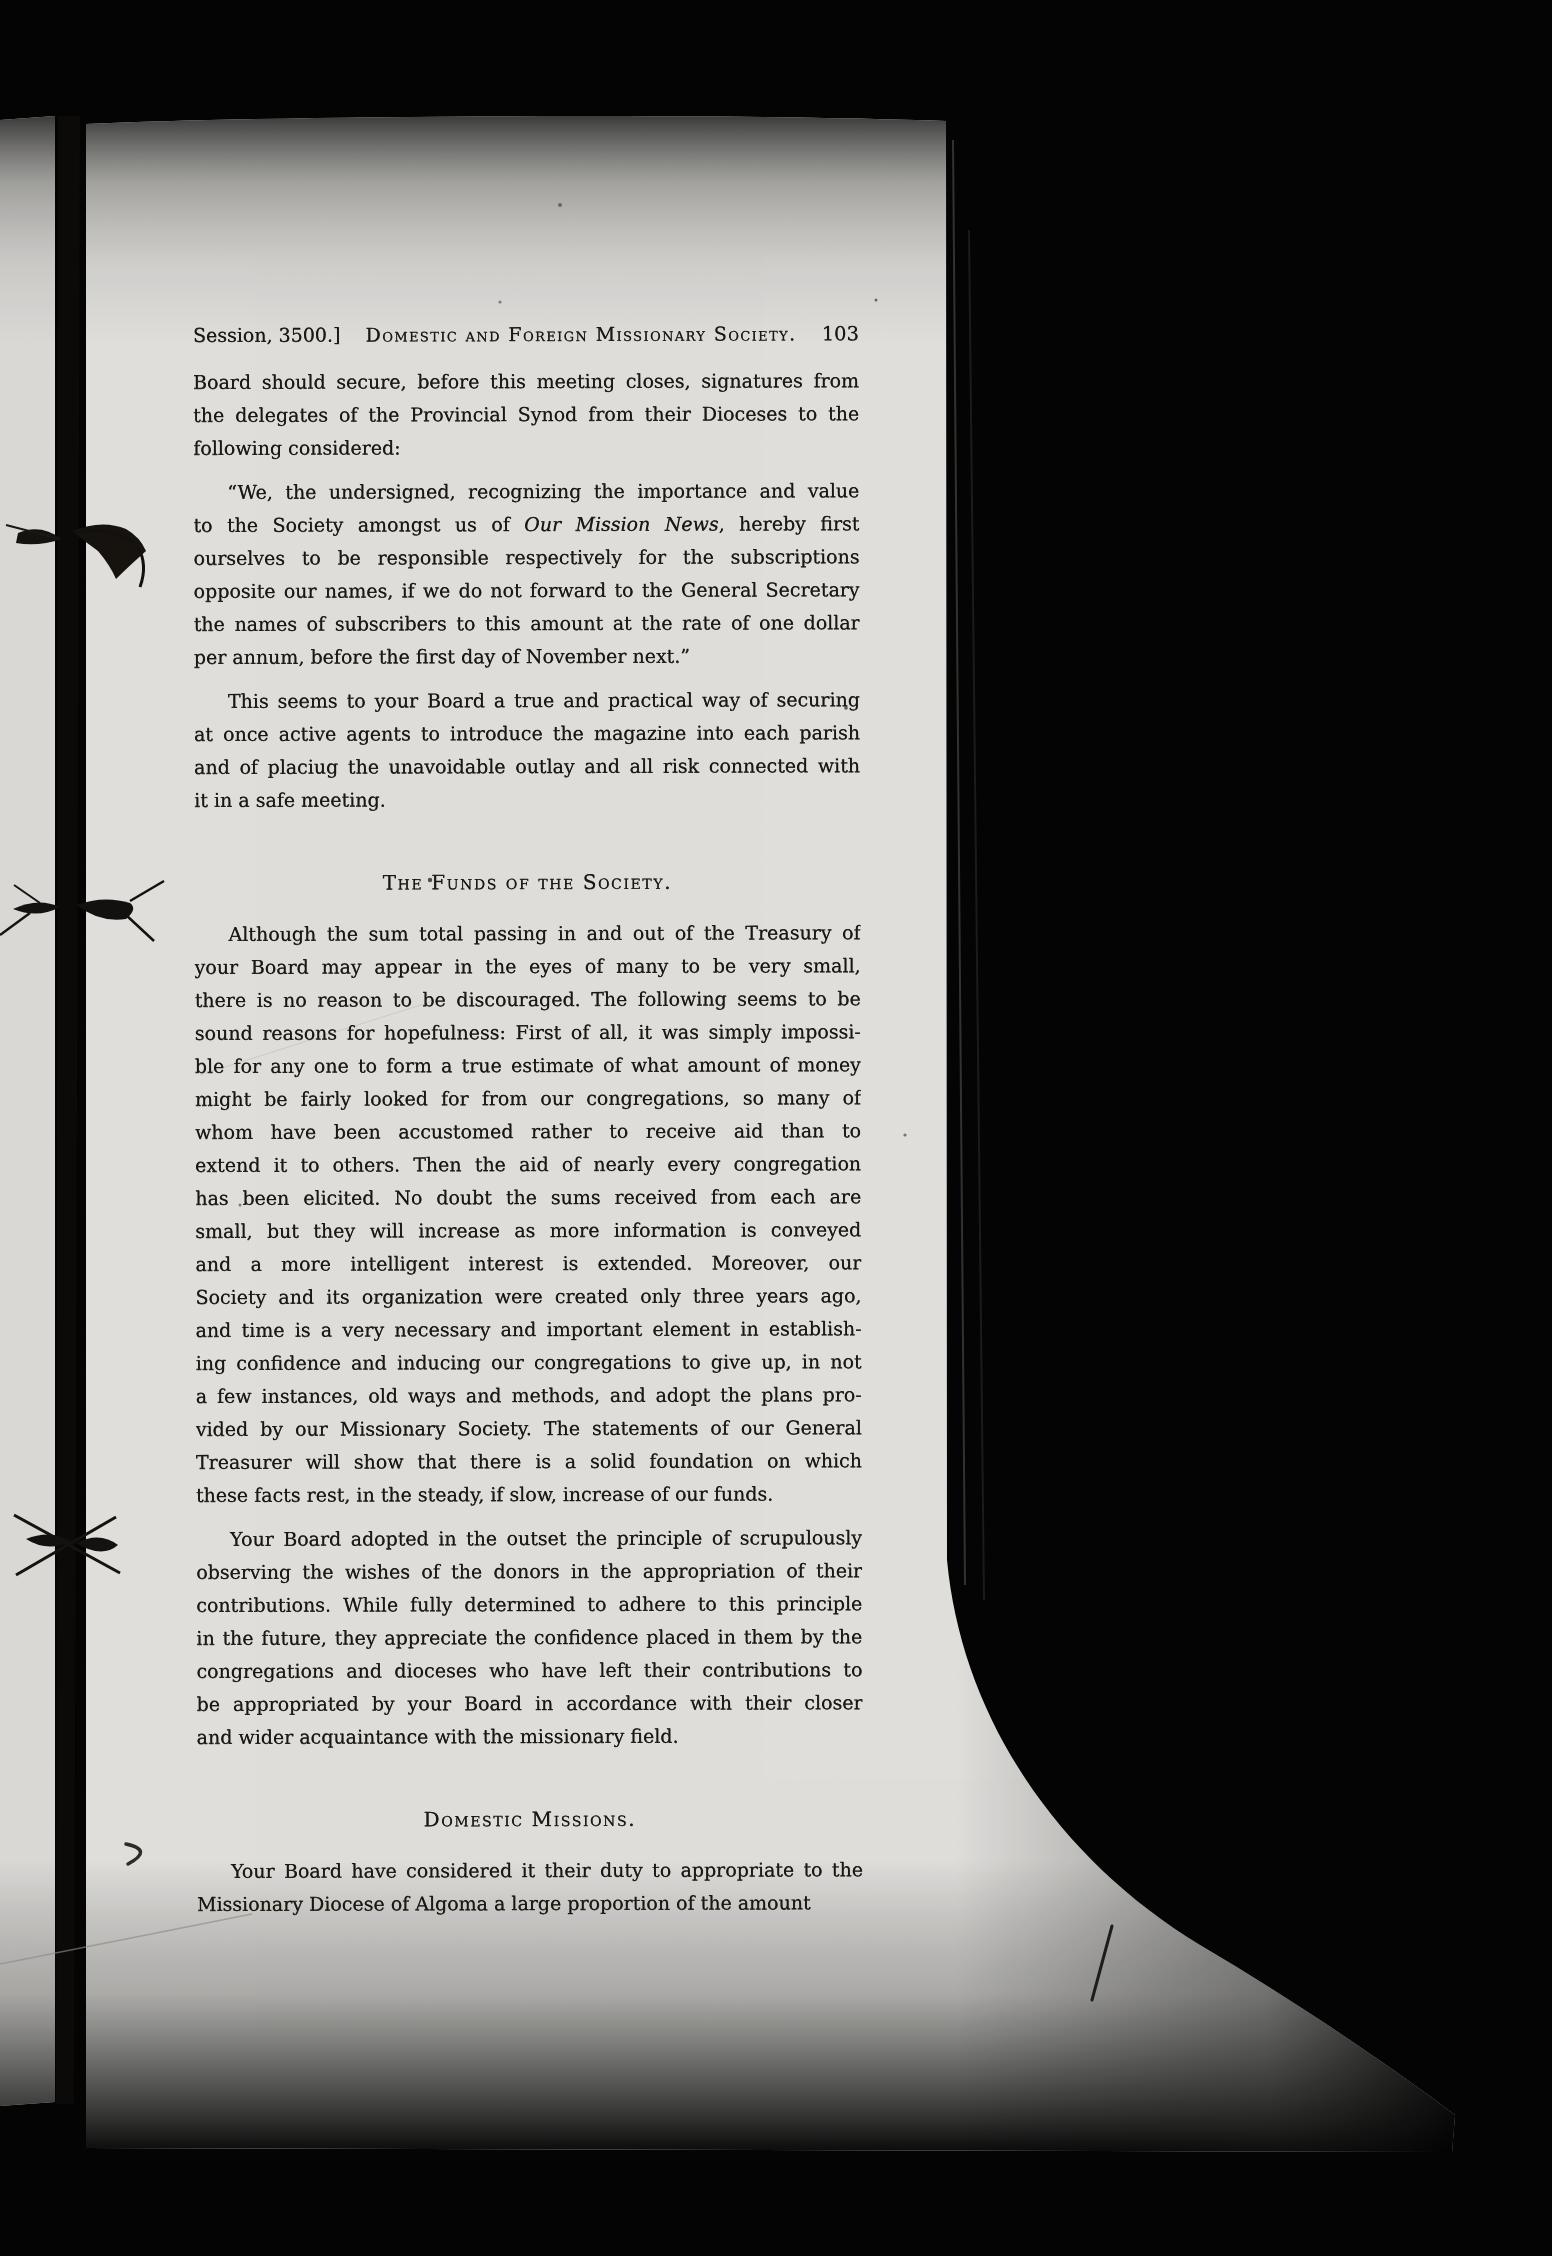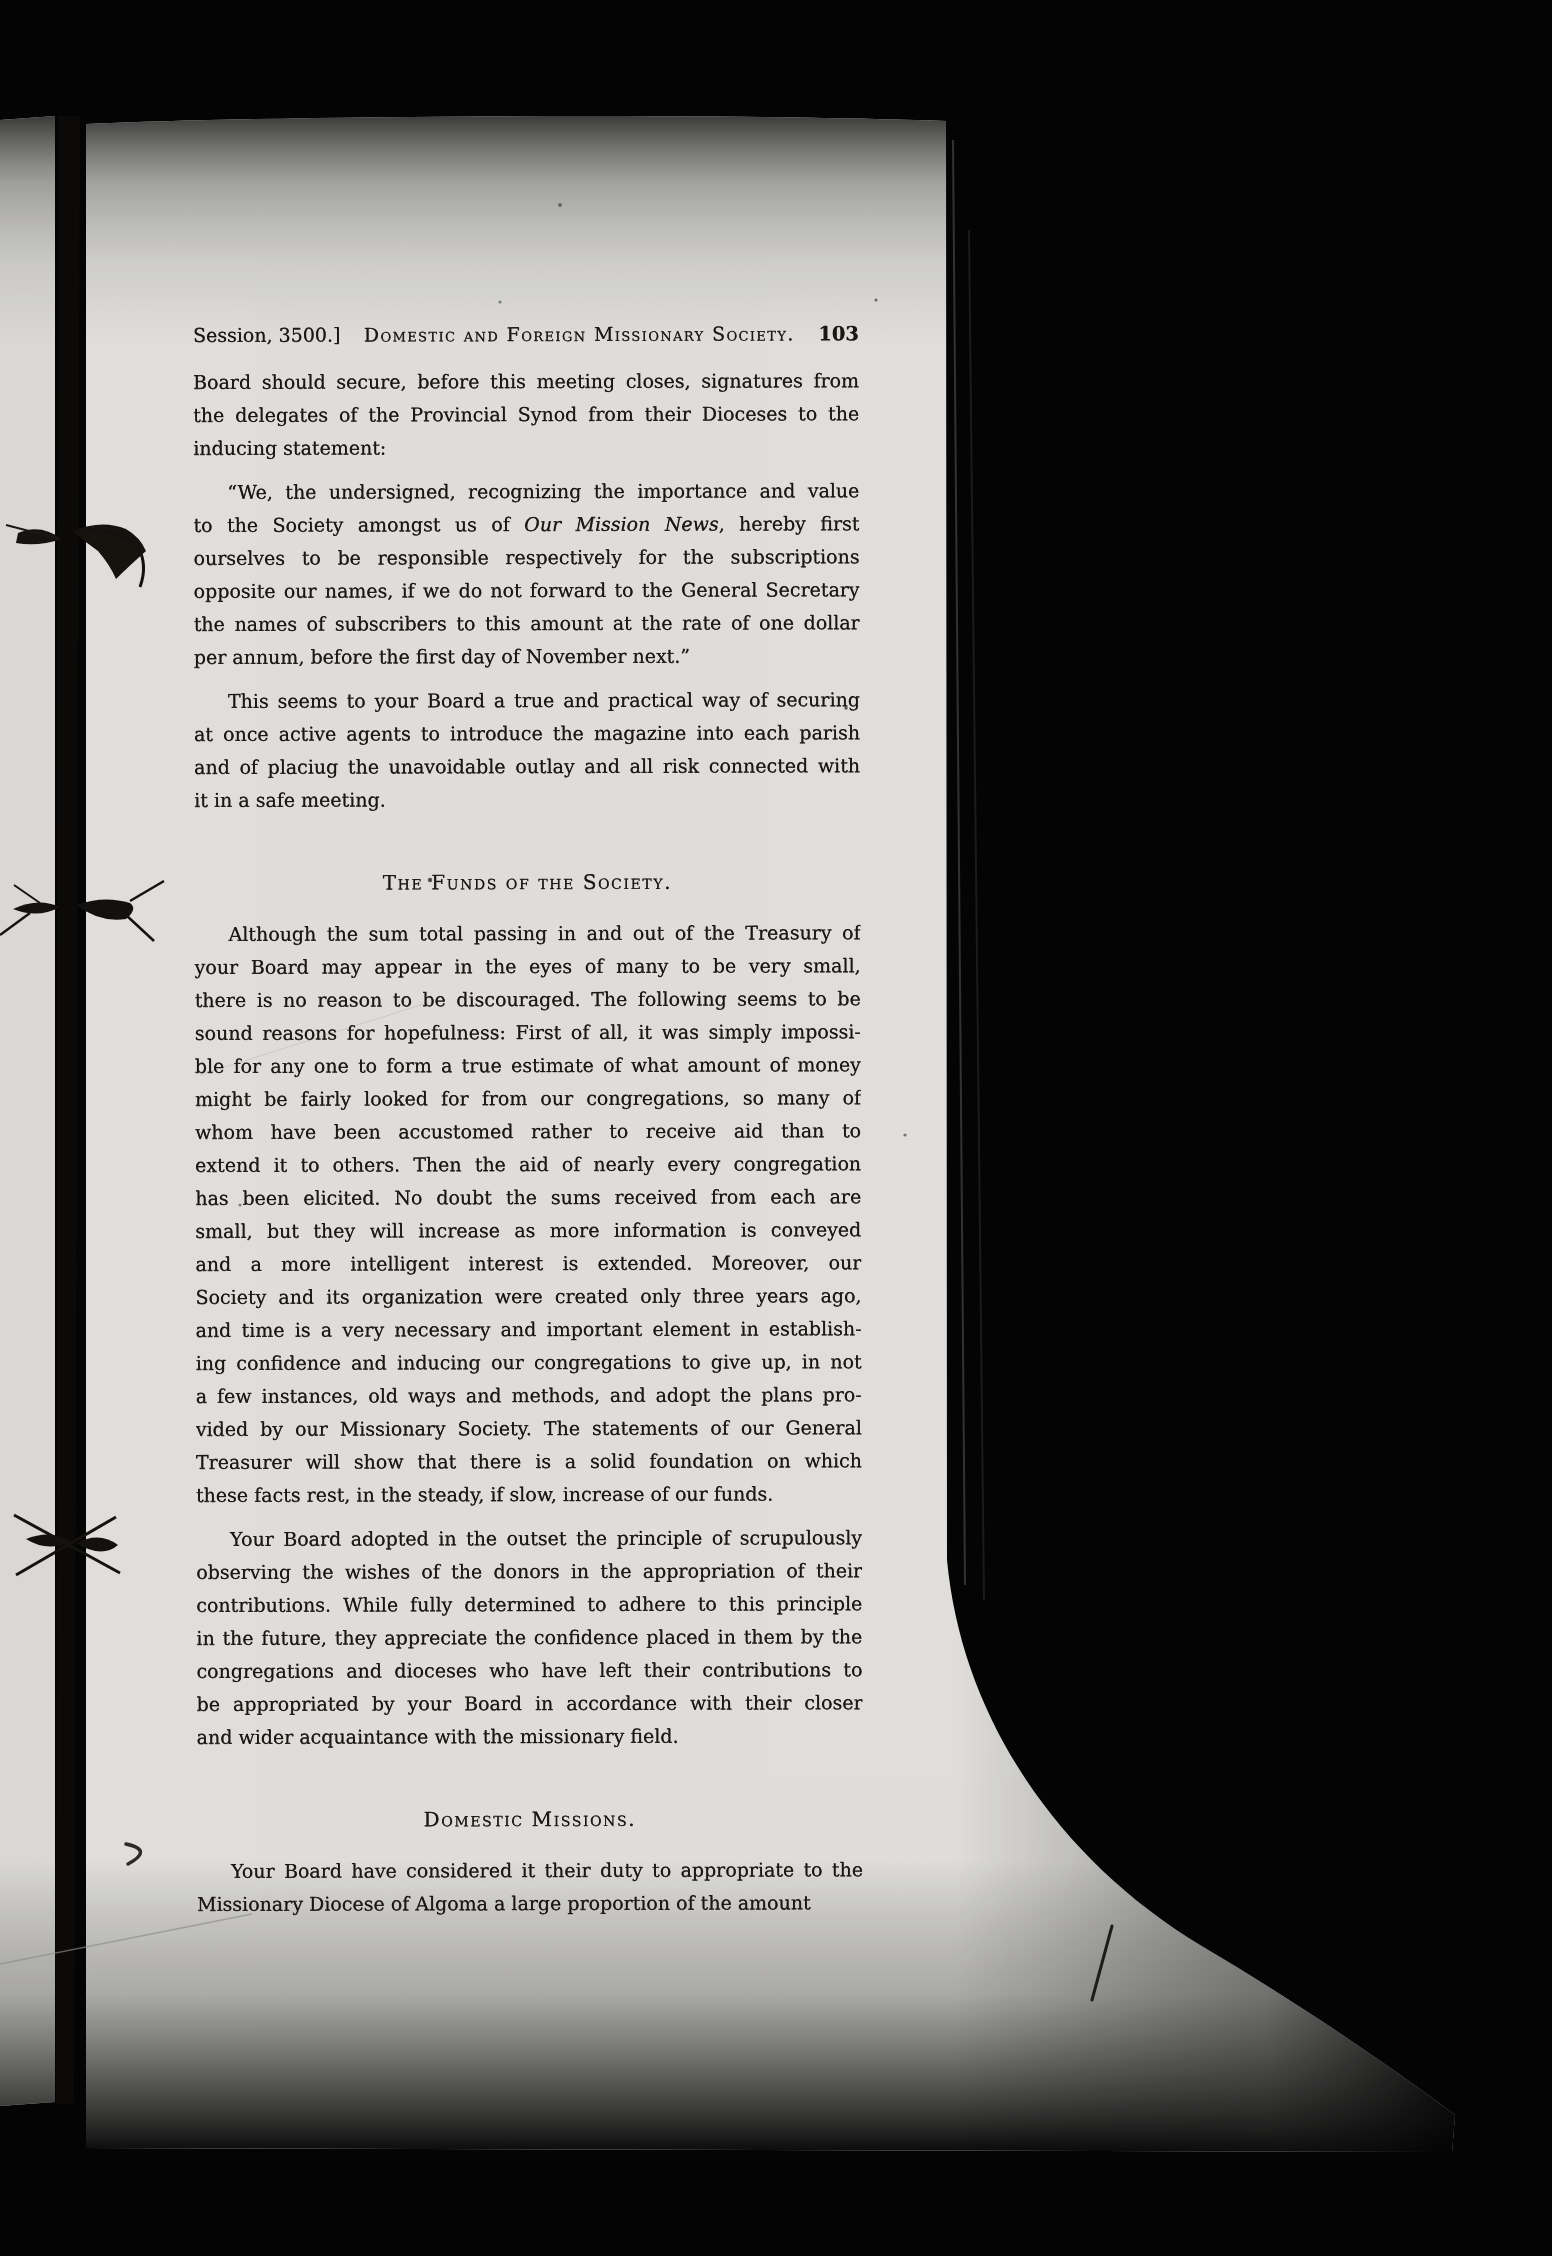--- a/index.html
+++ b/index.html
@@ -16,21 +16,21 @@
     transform:rotate(-0.15deg);
     text-shadow:0.2px 0.3px 0.6px rgba(25,20,15,0.8);
   }
   .pg-header{
     display:grid;grid-template-columns:auto 1fr auto;align-items:baseline;
     font-size:19px;line-height:33px;margin:0 0 14px 0;
   }
   .pg-header .center{
     text-align:center;font-variant:small-caps;letter-spacing:1.4px;font-size:19px;
   }
-  .pg-header .pageno{font-size:19.5px;font-weight:bold;}
+  .pg-header .pageno{font-size:19.5px;}
   .para{margin:0 0 11px 0;}
   .line{
     font-size:19px;line-height:33px;height:33px;overflow:hidden;
     text-align:justify;text-align-last:left;
   }
   .line.just{text-align-last:justify;}
   .line.first{text-indent:34px;}
   .heading{
     text-align:center;font-variant:small-caps;letter-spacing:1.6px;
     font-size:20px;line-height:33px;margin:50px 0 18px 0;
@@ -127,21 +127,21 @@
   <div class="text-column">
     <div class="pg-header">
       <span>Session, 3500.]</span>
       <span class="center">Domestic and Foreign Missionary Society.</span>
       <span class="pageno">103</span>
     </div>
     <div id="page-body">
         <div class="para">
           <div class="line just"><span>Board should secure, before this meeting closes, signatures from</span></div>
           <div class="line just"><span>the delegates of the Provincial Synod from their Dioceses to the</span></div>
-          <div class="line"><span>inducing statement:</span></div>
+          <div class="line"><span>following considered:</span></div>
         </div>
         <div class="para">
           <div class="line just first"><span>“We, the undersigned, recognizing the importance and value</span></div>
           <div class="line just"><span>to the Society amongst us of </span><i>Our Mission News</i><span>, hereby first</span></div>
           <div class="line just"><span>ourselves to be responsible respectively for the subscriptions</span></div>
           <div class="line just"><span>opposite our names, if we do not forward to the General Secretary</span></div>
           <div class="line just"><span>the names of subscribers to this amount at the rate of one dollar</span></div>
           <div class="line"><span>per annum, before the first day of November next.”</span></div>
         </div>
         <div class="para">

